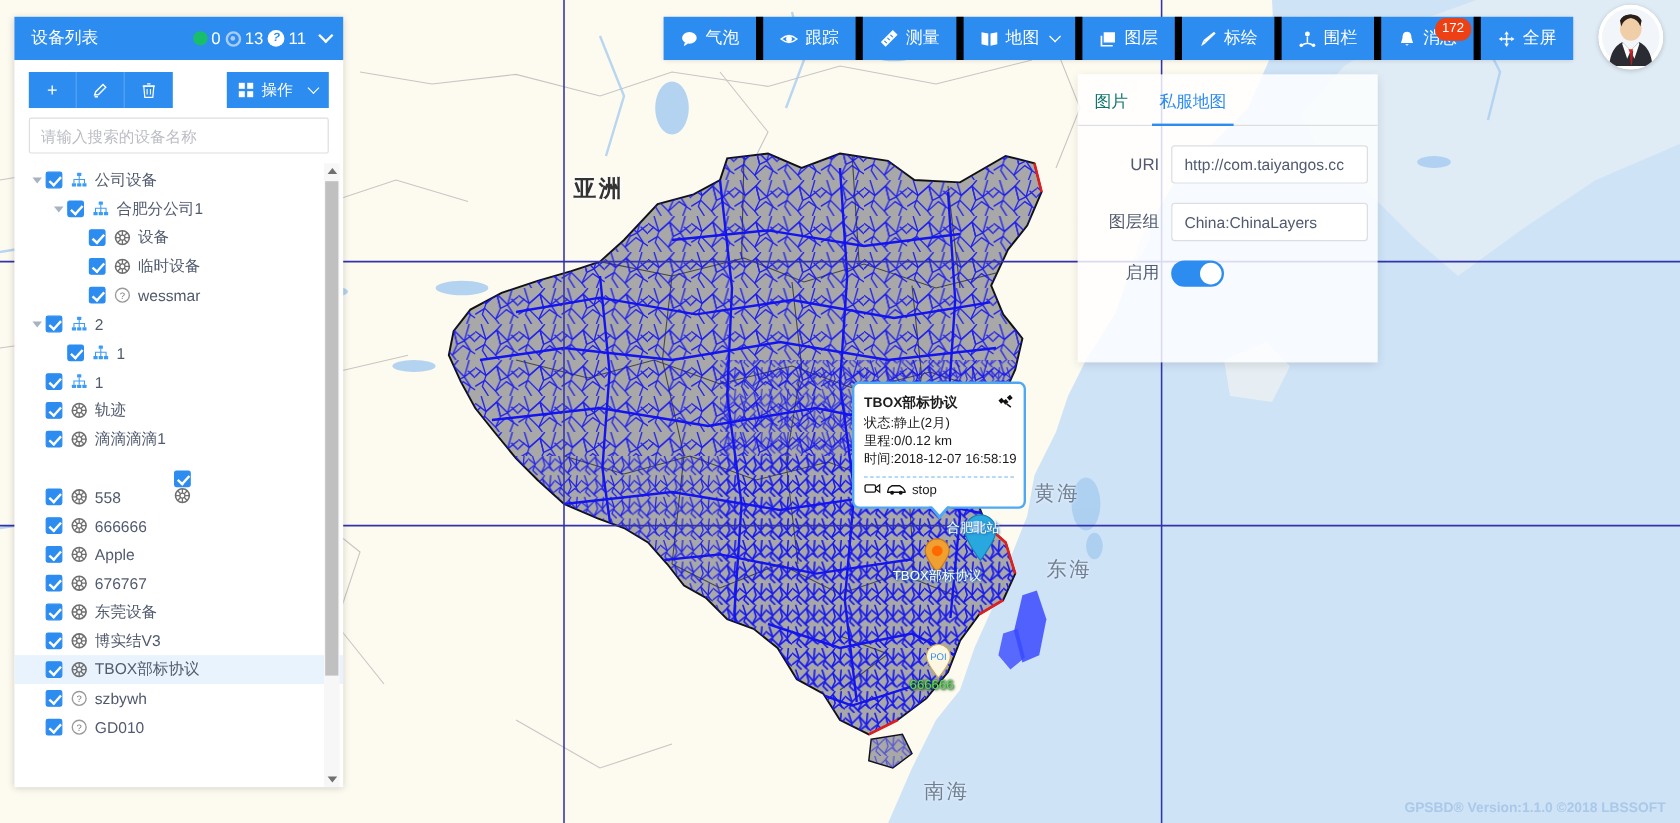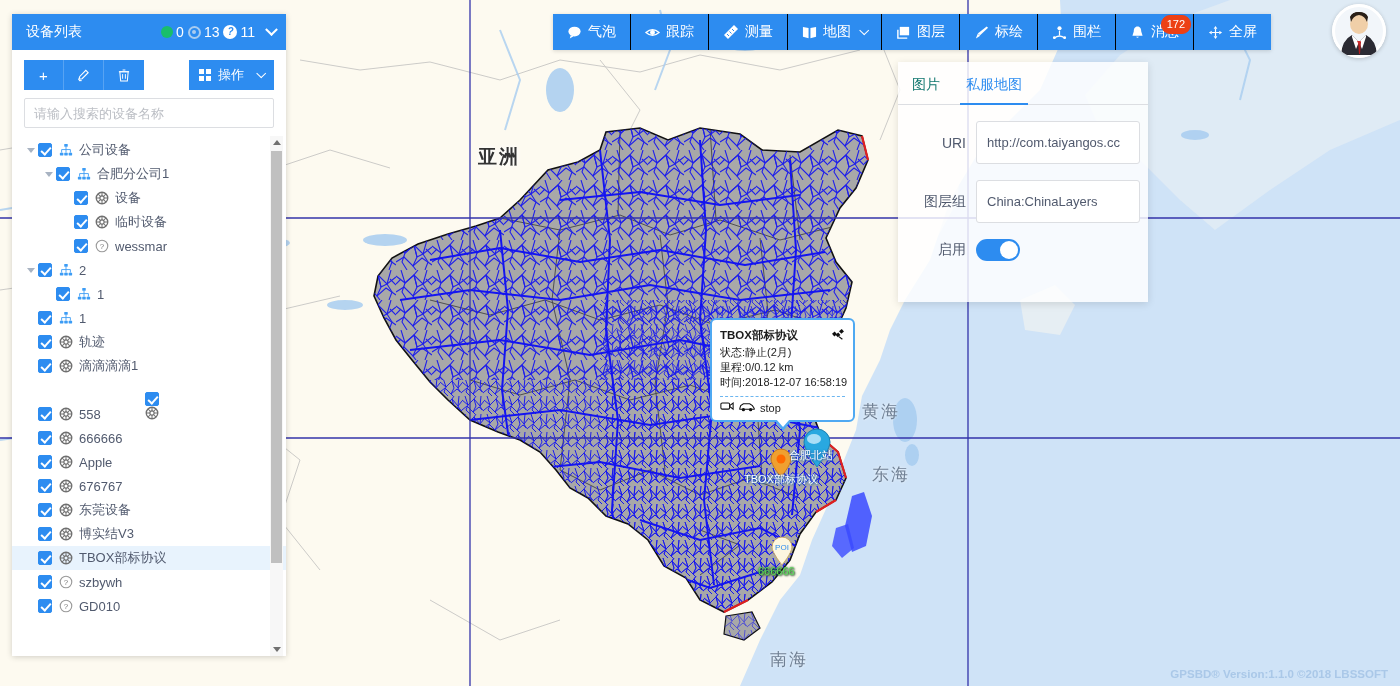--- a/index.html
+++ b/index.html
@@ -245,21 +245,21 @@
     box-shadow: 0 1px 4px rgba(0,0,0,.15);
     z-index: 45;
   }
   .nav-item {
     display: flex;
     align-items: center;
     gap: 6px;
     padding: 0 14px;
     color: #fff;
     font-size: 14px;
-    border-right: 1px solid #000000;
+    border-right: 6px solid #000000;
     cursor: pointer;
     position: relative;
     white-space: nowrap;
   }
   .nav-item:last-child { border-right: none; }
   .nav-item .nchev {
     display: inline-block;
     width: 7px; height: 7px;
     border-right: 1.6px solid #fff;
     border-bottom: 1.6px solid #fff;
@@ -327,21 +327,21 @@
   }
   .form-label {
     flex: 0 0 78px;
     text-align: right;
     padding-right: 10px;
     font-size: 14px;
     color: #515a6e;
   }
   .form-input {
     flex: 1 1 auto;
-    height: 43px;
+    height: 32px;
     background: #fff;
     border: 1px solid #dcdee2;
     border-radius: 3px;
     padding: 0 10px;
     font-size: 13px;
     color: #515a6e;
     display: flex;
     align-items: center;
     overflow: hidden;
     white-space: nowrap;
@@ -593,21 +593,21 @@
   </svg>
 
   <div id="map-label-layer">
       <div class="map-label asia" style="left: 478px; top: 144px;">亚洲</div>
       <div class="map-label" style="left: 862px; top: 400px;">黄海</div>
       <div class="map-label" style="left: 872px; top: 463px;">东海</div>
       <div class="map-label" style="left: 770px; top: 648px;">南海</div>
     </div>
 
   <div id="map-marker-layer">
-      <div class="marker-label" style="left: 789px; top: 448px; z-index: 31; font-family: Liberation Serif, serif;">合肥北站</div>
+      <div class="marker-label" style="left: 789px; top: 432px; z-index: 31; font-family: Liberation Serif, serif;">合肥北站</div>
       <div class="marker-label" style="left: 744px; top: 472px; z-index: 31;">TBOX部标协议</div>
       <div class="marker-label green" style="left: 758px; top: 565px; z-index: 31;">666666</div>
     </div>
 
   <div style="position:absolute;left:800px;top:428px;z-index:30;">
     <svg width="34" height="40" viewBox="0 0 34 40">
       <path d="M17,39 C17,39 4,22 4,14 A13,13 0 0 1 30,14 C30,22 17,39 17,39 Z" fill="#29a8e0" stroke="#1a7fb0" stroke-width="1"></path>
       <ellipse cx="14" cy="11" rx="7" ry="5" fill="#bfe8fa" opacity="0.85"></ellipse>
     </svg>
   </div>

